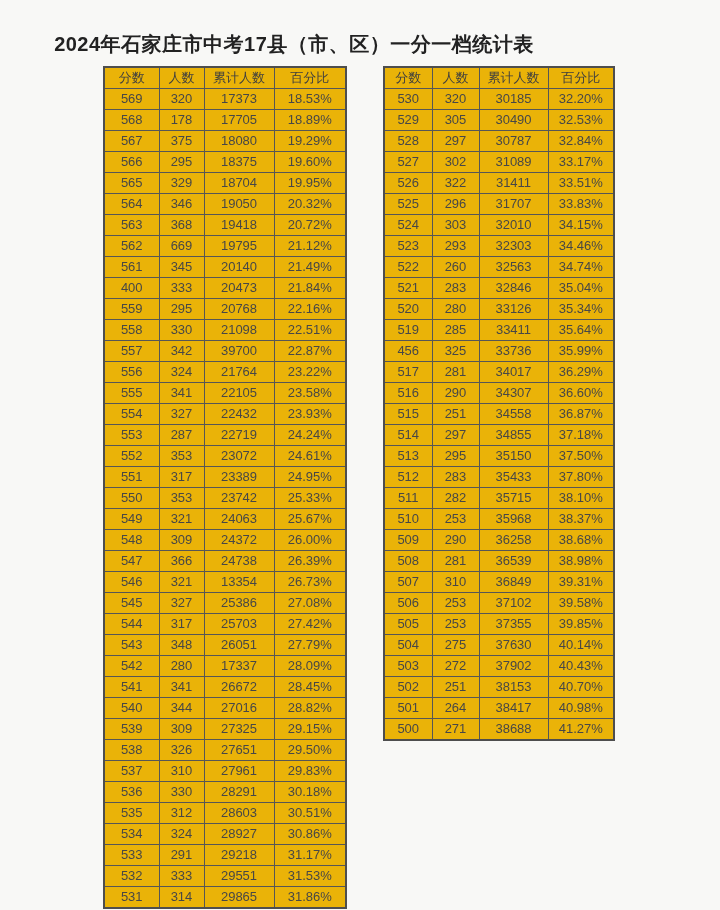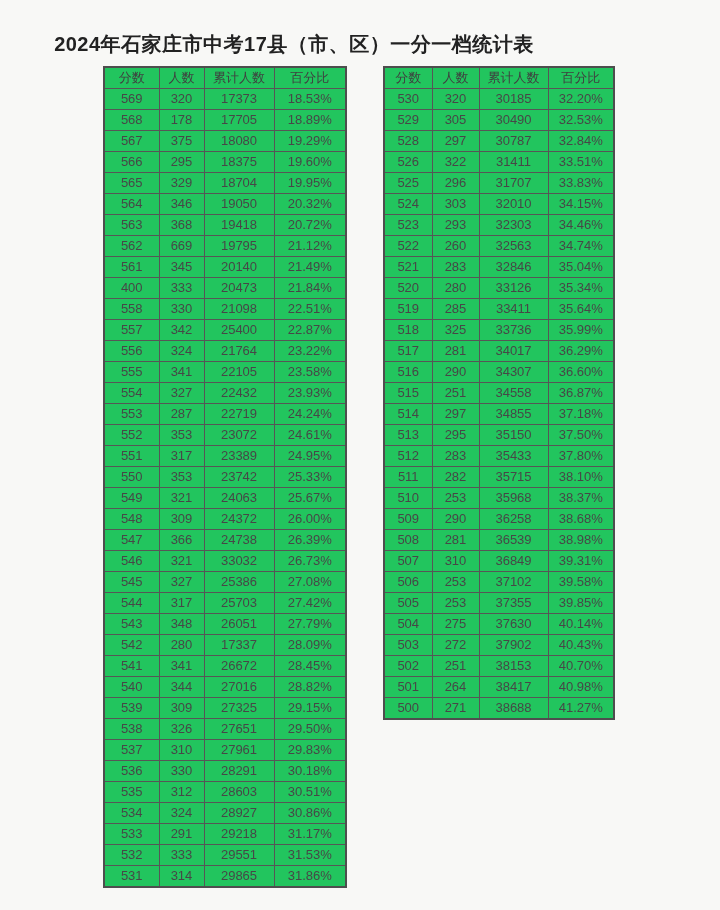--- a/index.html
+++ b/index.html
@@ -22,21 +22,21 @@
     text-align: center;
     font-size: 20px;
     font-weight: bold;
     color: #222222;
     letter-spacing: 0.5px;
   }
   table.score-table {
     position: absolute;
     border-collapse: collapse;
     table-layout: fixed;
-    background: #22c55e;
+    background: #eab308;
     border: 2px solid #4e4e4e;
   }
   table.score-table.left  { left: 103px; top: 66px; width: 242px; }
   table.score-table.right { left: 383px; top: 66px; width: 230px; }
   table.score-table th,
   table.score-table td {
     border: 1px solid #565656;
     height: 20px;
     padding: 0;
     text-align: center;
@@ -135,29 +135,35 @@
         <td>20140</td>
         <td>21.49%</td>
       </tr>
       <tr>
         <td>400</td>
         <td>333</td>
         <td>20473</td>
         <td>21.84%</td>
       </tr>
       <tr>
+        <td>559</td>
+        <td>295</td>
+        <td>20768</td>
+        <td>22.16%</td>
+      </tr>
+      <tr>
         <td>558</td>
         <td>330</td>
         <td>21098</td>
         <td>22.51%</td>
       </tr>
       <tr>
         <td>557</td>
         <td>342</td>
-        <td>25400</td>
+        <td>39700</td>
         <td>22.87%</td>
       </tr>
       <tr>
         <td>556</td>
         <td>324</td>
         <td>21764</td>
         <td>23.22%</td>
       </tr>
       <tr>
         <td>555</td>
@@ -209,21 +215,21 @@
       </tr>
       <tr>
         <td>547</td>
         <td>366</td>
         <td>24738</td>
         <td>26.39%</td>
       </tr>
       <tr>
         <td>546</td>
         <td>321</td>
-        <td>33032</td>
+        <td>13354</td>
         <td>26.73%</td>
       </tr>
       <tr>
         <td>545</td>
         <td>327</td>
         <td>25386</td>
         <td>27.08%</td>
       </tr>
       <tr>
         <td>544</td>
@@ -340,20 +346,26 @@
         <td>30490</td>
         <td>32.53%</td>
       </tr>
       <tr>
         <td>528</td>
         <td>297</td>
         <td>30787</td>
         <td>32.84%</td>
       </tr>
       <tr>
+        <td>527</td>
+        <td>302</td>
+        <td>31089</td>
+        <td>33.17%</td>
+      </tr>
+      <tr>
         <td>526</td>
         <td>322</td>
         <td>31411</td>
         <td>33.51%</td>
       </tr>
       <tr>
         <td>525</td>
         <td>296</td>
         <td>31707</td>
         <td>33.83%</td>
@@ -388,21 +400,21 @@
         <td>33126</td>
         <td>35.34%</td>
       </tr>
       <tr>
         <td>519</td>
         <td>285</td>
         <td>33411</td>
         <td>35.64%</td>
       </tr>
       <tr>
-        <td>518</td>
+        <td>456</td>
         <td>325</td>
         <td>33736</td>
         <td>35.99%</td>
       </tr>
       <tr>
         <td>517</td>
         <td>281</td>
         <td>34017</td>
         <td>36.29%</td>
       </tr>

